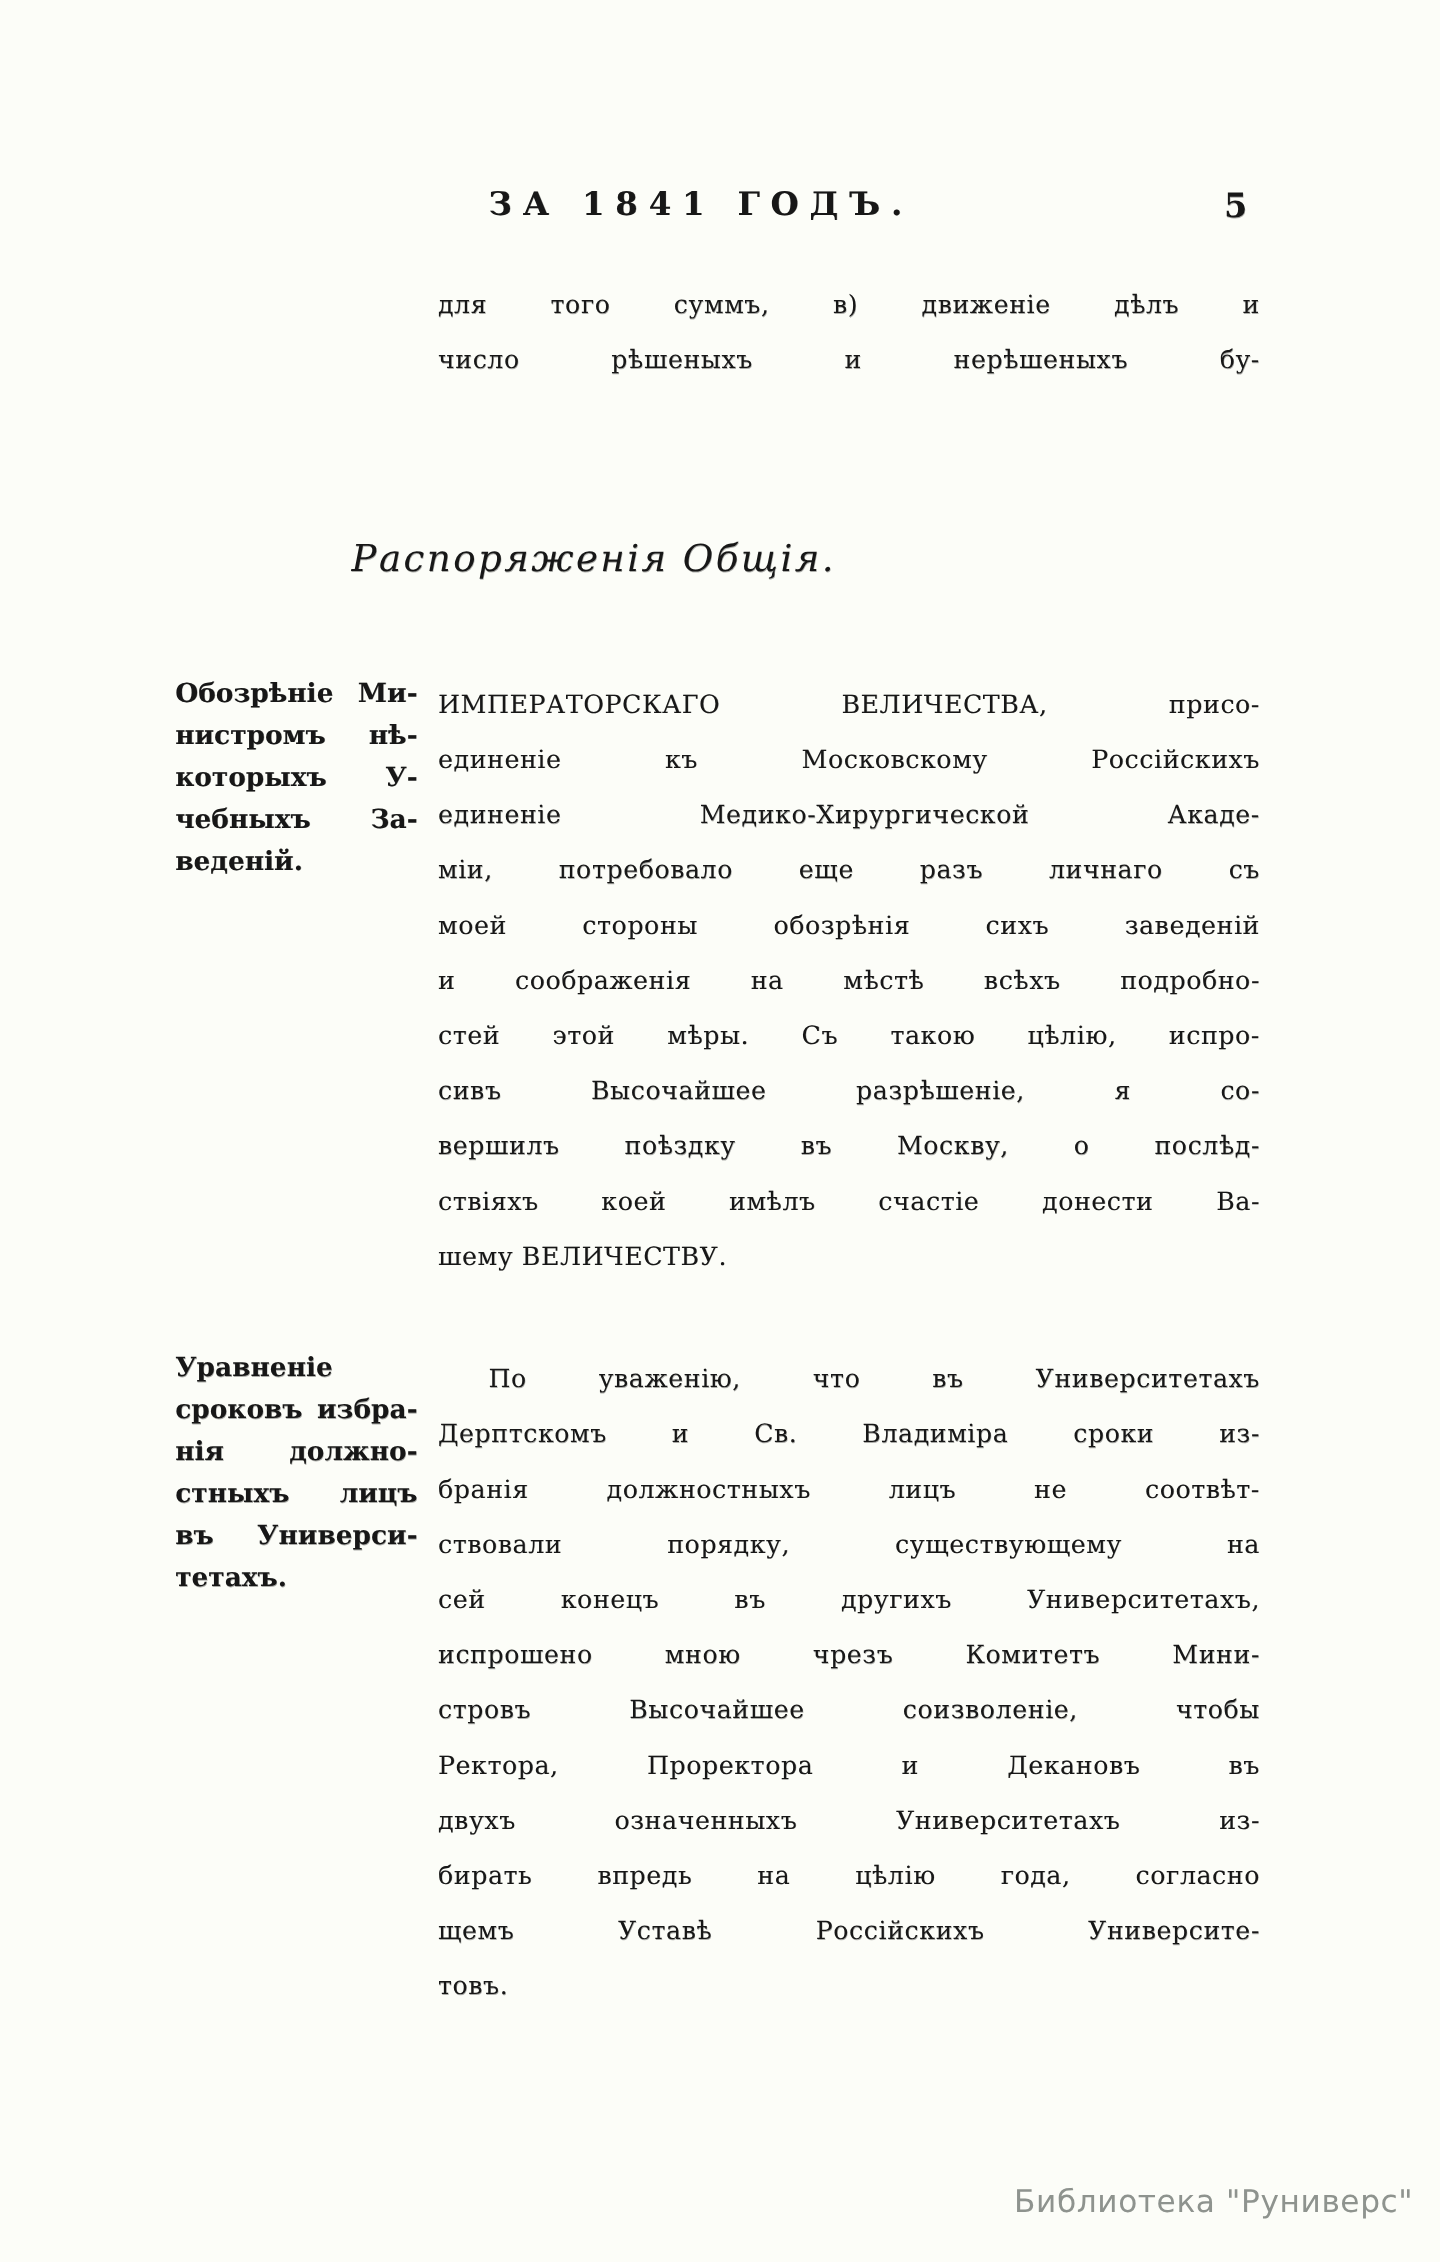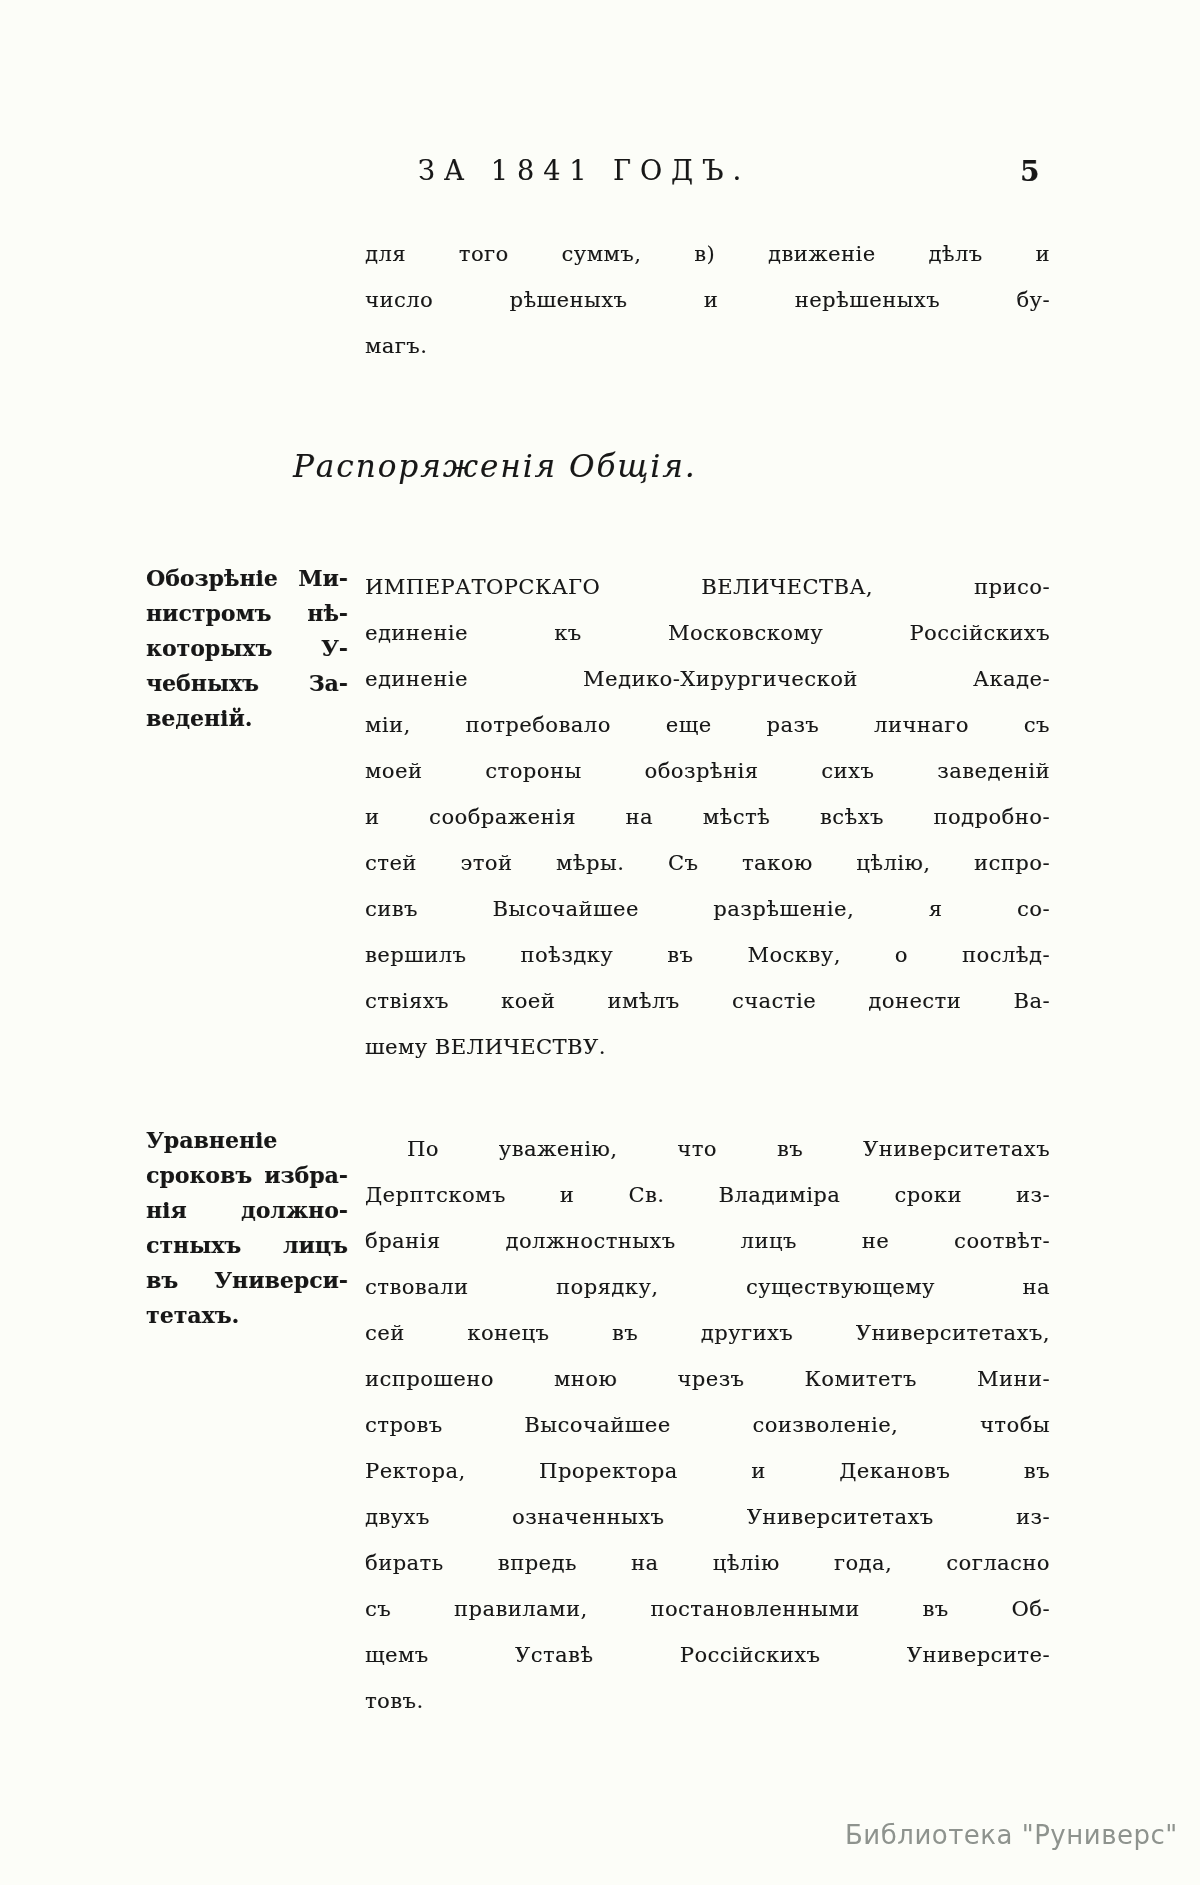--- a/index.html
+++ b/index.html
@@ -14,21 +14,21 @@
   }
   .ink {
     text-shadow: 0.4px 0.4px 0 rgba(20,20,20,0.35);
   }
   .running-head {
     position: absolute;
     top: 155px;
     left: 404px;
     width: 360px;
     font-size: 27px;
-    font-weight: normal;
+    font-weight: bold;
     letter-spacing: 9px;
     text-align: center;
     white-space: nowrap;
   }
   .page-num {
     position: absolute;
     top: 155px;
     left: 1020px;
     font-size: 28px;
     font-weight: bold;
@@ -87,21 +87,20 @@
 <body>
 
 <div class="page">
 
   <div class="running-head ink">ЗА 1841 ГОДЪ.</div>
   <div class="page-num ink">5</div>
 
   <div class="body-col intro">
     <div class="line ink">для того суммъ, в) движеніе дѣлъ и</div>
     <div class="line ink">число рѣшеныхъ и нерѣшеныхъ бу-</div>
-    <div class="line final ink">магъ.</div>
   </div>
 
   <div class="section-heading ink">Распоряженія Общія.</div>
 
   <div class="margin-note mn1">
     <div class="line ink">Обозрѣніе Ми-</div>
     <div class="line ink">нистромъ нѣ-</div>
     <div class="line ink">которыхъ У-</div>
     <div class="line ink">чебныхъ За-</div>
     <div class="line final ink">веденій.</div>
@@ -134,20 +133,19 @@
     <div class="line indent ink">По уваженію, что въ Университетахъ</div>
     <div class="line ink">Дерптскомъ и Св. Владиміра сроки из-</div>
     <div class="line ink">бранія должностныхъ лицъ не соотвѣт-</div>
     <div class="line ink">ствовали порядку, существующему на</div>
     <div class="line ink">сей конецъ въ другихъ Университетахъ,</div>
     <div class="line ink">испрошено мною чрезъ Комитетъ Мини-</div>
     <div class="line ink">стровъ Высочайшее соизволеніе, чтобы</div>
     <div class="line ink">Ректора, Проректора и Декановъ въ</div>
     <div class="line ink">двухъ означенныхъ Университетахъ из-</div>
     <div class="line ink">бирать впредь на цѣлію года, согласно</div>
-    <div class="line ink">съ правилами, постановленными въ Об-</div>
     <div class="line ink">щемъ Уставѣ Россійскихъ Университе-</div>
     <div class="line final ink">товъ.</div>
   </div>
 
   <div class="watermark">Библиотека "Руниверс"</div>
 
 </div>
 
 </body></html>

